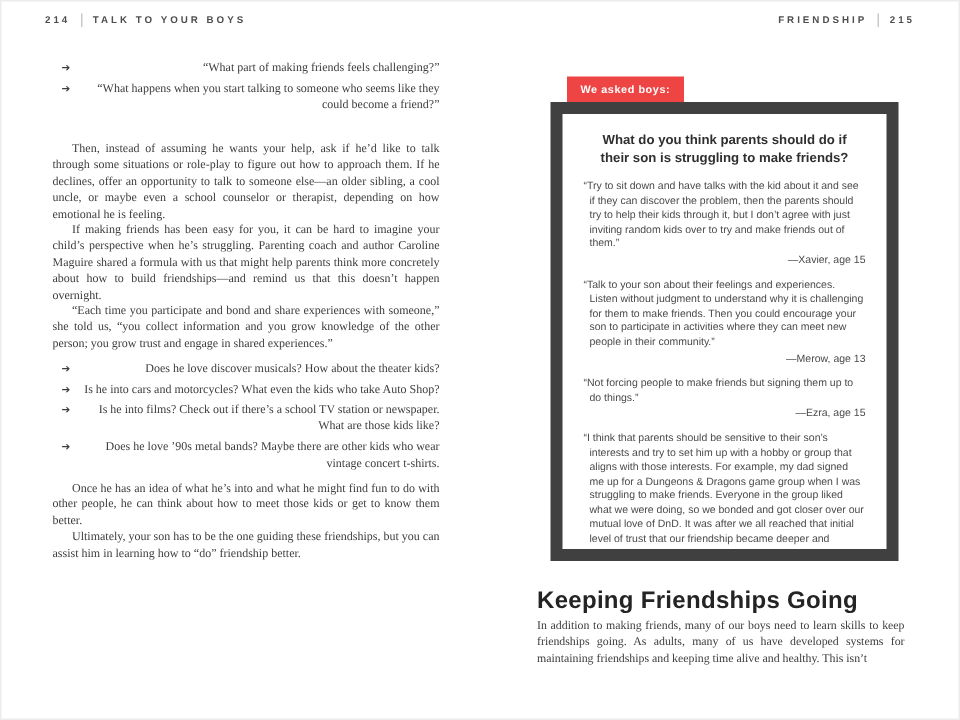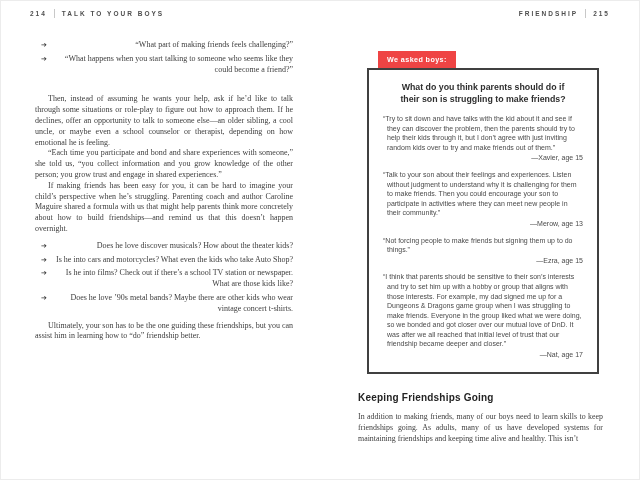--- a/index.html
+++ b/index.html
@@ -18,28 +18,28 @@
   .bullets { margin-left:6px; }
   .bullet { display:flex; gap:5px; margin-bottom:3px; }
   .bullet .arrow { flex:0 0 9px; font-family:"DejaVu Sans", sans-serif; font-size:7px; line-height:10.8px; color:#3d3d3d; }
   .bullet .btxt { flex:1;text-align:right; }
   .body-paras { margin-top:19px; }
   .para { text-align:justify; text-indent:13px; }
   .bullets-mid { margin:6px 0 6px 6px; }
 
   
   .callout-tab { position:absolute; left:378px; top:51px; background:#ef4444; color:#ffffff; font-family:"Liberation Sans", sans-serif; font-weight:bold; font-size:7.2px; letter-spacing:0.4px; padding:4px 9px; z-index:2; }
-  .callout-box { position:absolute; left:367px; top:68px; width:232px; height:306px; border:2px solid #404040; background:#fff; padding:11px 14px 8px; overflow:hidden; z-index:1; }
+  .callout-box { position:absolute; left:367px; top:68px; width:232px; height:306px; border:8px solid #404040; background:#fff; padding:11px 14px 8px; overflow:hidden; z-index:1; }
   .question { font-family:"Liberation Sans", sans-serif; font-weight:bold; font-size:8.8px; line-height:11.5px; color:#2f2f2f; text-align:center; max-width:168px; margin:1px auto 9px; }
   .quote { font-family:"Liberation Sans", sans-serif; font-size:7px; line-height:9.6px; color:#4a4a4a; margin-bottom:7px; }
   .quote-text { padding-left:4px; text-indent:-4px; }
   .quote-attr { text-align:right; margin-top:1px; }
 
   
-  .section-heading { position:absolute; left:358px; top:392px; font-family:"Liberation Sans", sans-serif; font-weight:bold; font-size:10px; letter-spacing:0.2px; color:#242424; }
+  .section-heading { position:absolute; left:358px; top:392px; font-family:"Liberation Sans", sans-serif; font-weight:bold; font-size:16px; letter-spacing:0.2px; color:#242424; }
   .section-body { position:absolute; left:358px; top:411px; width:245px; font-size:7.9px; line-height:11.2px; color:#3d3d3d; text-align:justify; }
 </style>
 </head>
 <body>
 
 <div class="spread">
 
   <div class="running-head rh-left">
     <span>214</span>
     <span class="rh-divider"></span>
@@ -60,22 +60,22 @@
         <span class="btxt">“What part of making friends feels challenging?”</span>
       </div>
       <div class="bullet">
         <span class="arrow">➔</span>
         <span class="btxt">“What happens when you start talking to someone who seems like they could become a friend?”</span>
       </div>
     </div>
 
     <div class="body-paras">
       <p class="para">Then, instead of assuming he wants your help, ask if he’d like to talk through some situations or role-play to figure out how to approach them. If he declines, offer an opportunity to talk to someone else—an older sibling, a cool uncle, or maybe even a school counselor or therapist, depending on how emotional he is feeling.</p>
+      <p class="para">If making friends has been easy for you, it can be hard to imagine your child’s perspective when he’s struggling. Parenting coach and author Caroline Maguire shared a formula with us that might help parents think more concretely about how to build friendships—and remind us that this doesn’t happen overnight.</p>
       <p class="para">“Each time you participate and bond and share experiences with someone,” she told us, “you collect information and you grow knowledge of the other person; you grow trust and engage in shared experiences.”</p>
-      <p class="para">If making friends has been easy for you, it can be hard to imagine your child’s perspective when he’s struggling. Parenting coach and author Caroline Maguire shared a formula with us that might help parents think more concretely about how to build friendships—and remind us that this doesn’t happen overnight.</p>
     </div>
 
     <div class="bullets bullets-mid">
       <div class="bullet">
         <span class="arrow">➔</span>
         <span class="btxt">Does he love discover musicals? How about the theater kids?</span>
       </div>
       <div class="bullet">
         <span class="arrow">➔</span>
         <span class="btxt">Is he into cars and motorcycles? What even the kids who take Auto Shop?</span>
@@ -84,20 +84,21 @@
         <span class="arrow">➔</span>
         <span class="btxt">Is he into films? Check out if there’s a school TV station or newspaper. What are those kids like?</span>
       </div>
       <div class="bullet">
         <span class="arrow">➔</span>
         <span class="btxt">Does he love ’90s metal bands? Maybe there are other kids who wear vintage concert t-shirts.</span>
       </div>
     </div>
 
     <div>
+      <p class="para">Once he has an idea of what he’s into and what he might find fun to do with other people, he can think about how to meet those kids or get to know them better.</p>
       <p class="para">Ultimately, your son has to be the one guiding these friendships, but you can assist him in learning how to “do” friendship better.</p>
     </div>
 
   </div>
 
   <div class="callout-tab">We asked boys:</div>
 
   <div class="callout-box">
     <div class="question">What do you think parents should do if their son is struggling to make friends?</div>
 

